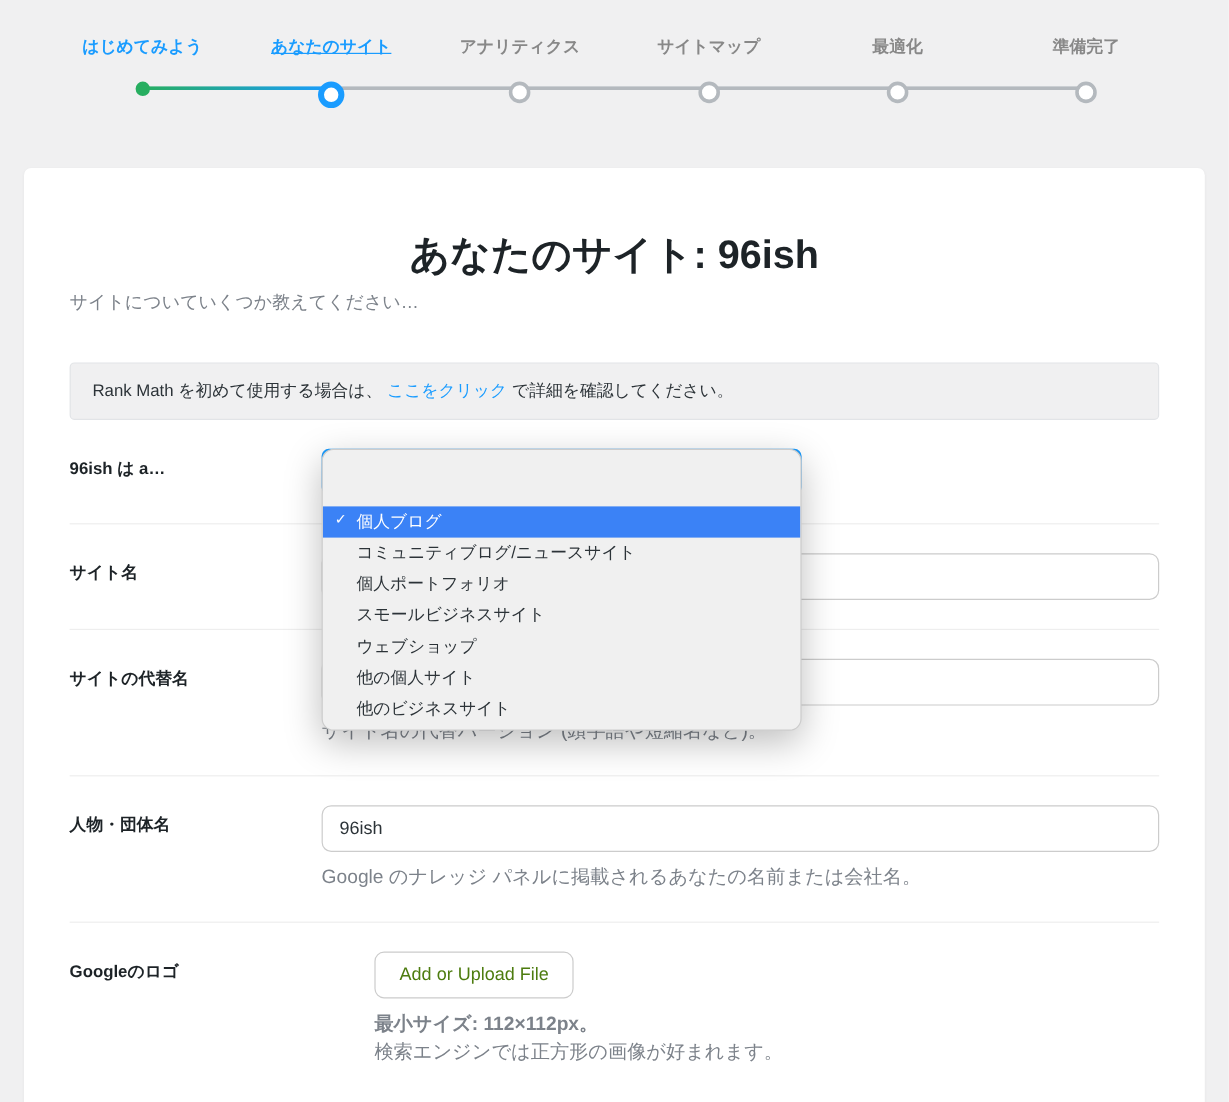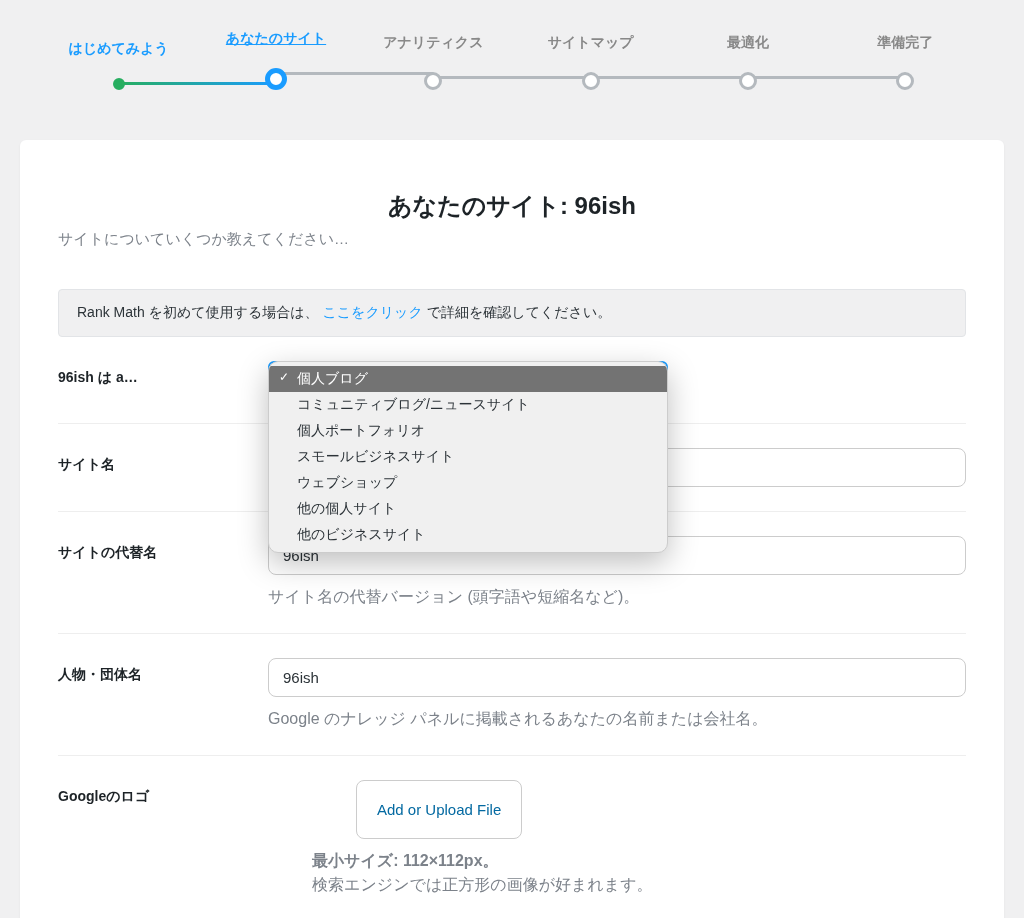--- a/index.html
+++ b/index.html
@@ -8,21 +8,21 @@
       background: #f0f0f1;
       color: #1d2327;
       font-size: 14px;
     }
     .container { max-width: 1024px; margin: 0 auto; }
     
     
     .stepper {
       display: flex;
       justify-content: space-between;
-      align-items: flex-end;
+      align-items: flex-start;
       padding: 30px 40px 0;
       position: relative;
     }
     .step {
       display: flex;
       flex-direction: column;
       align-items: center;
       position: relative;
       flex: 1;
       cursor: pointer;
@@ -72,21 +72,21 @@
     
     .card {
       background: #fff;
       border-radius: 6px;
       margin: 50px 20px 0;
       padding: 50px 38px 30px;
       box-shadow: 0 1px 3px rgba(0,0,0,0.05);
     }
     .card-title {
       text-align: center;
-      font-size: 24px;
+      font-size: 33px;
       font-weight: 700;
       color: #1d2327;
     }
     .card-subtitle {
       text-align: left;
       color: #7c828a;
       font-size: 15px;
       margin-top: 8px;
     }
     
@@ -130,28 +130,27 @@
       color: #2c3338;
       background: #fff;
     }
     .help-text {
       color: #7c828a;
       font-size: 16px;
       margin-top: 10px;
       line-height: 1.5;
     }
     .btn-outline {
-      padding: 20px 20px;
+      padding: 10px 20px;
       border: 1px solid #ccc;
       border-radius: 8px;
       background: #fff;
       font-size: 15px;
-      color: #0369a1;
-      cursor: pointer;
-      margin-left: 44px;
+      color: #4d7c0f;
+      cursor: pointer;
     }
     
     
     .select-display {
       width: 400px;
       padding: 10px 14px;
       border: 2px solid #1a9cff;
       border-radius: 6px;
       font-size: 15px;
       background: #fff;
@@ -172,22 +171,23 @@
       padding: 4px 0;
     }
     .dropdown-item {
       padding: 4px 28px;
       font-size: 14px;
       color: #2c3338;
       cursor: pointer;
       position: relative;
     }
     .dropdown-item.selected {
-      background: #737373;
+      background: #3b82f6;
       color: #fff;
+      margin-top: 43px;
     }
     .dropdown-item.selected::before {
       content: "✓";
       position: absolute;
       left: 10px;
       font-size: 12px;
     }
   </style>
 </head>
 <body>

